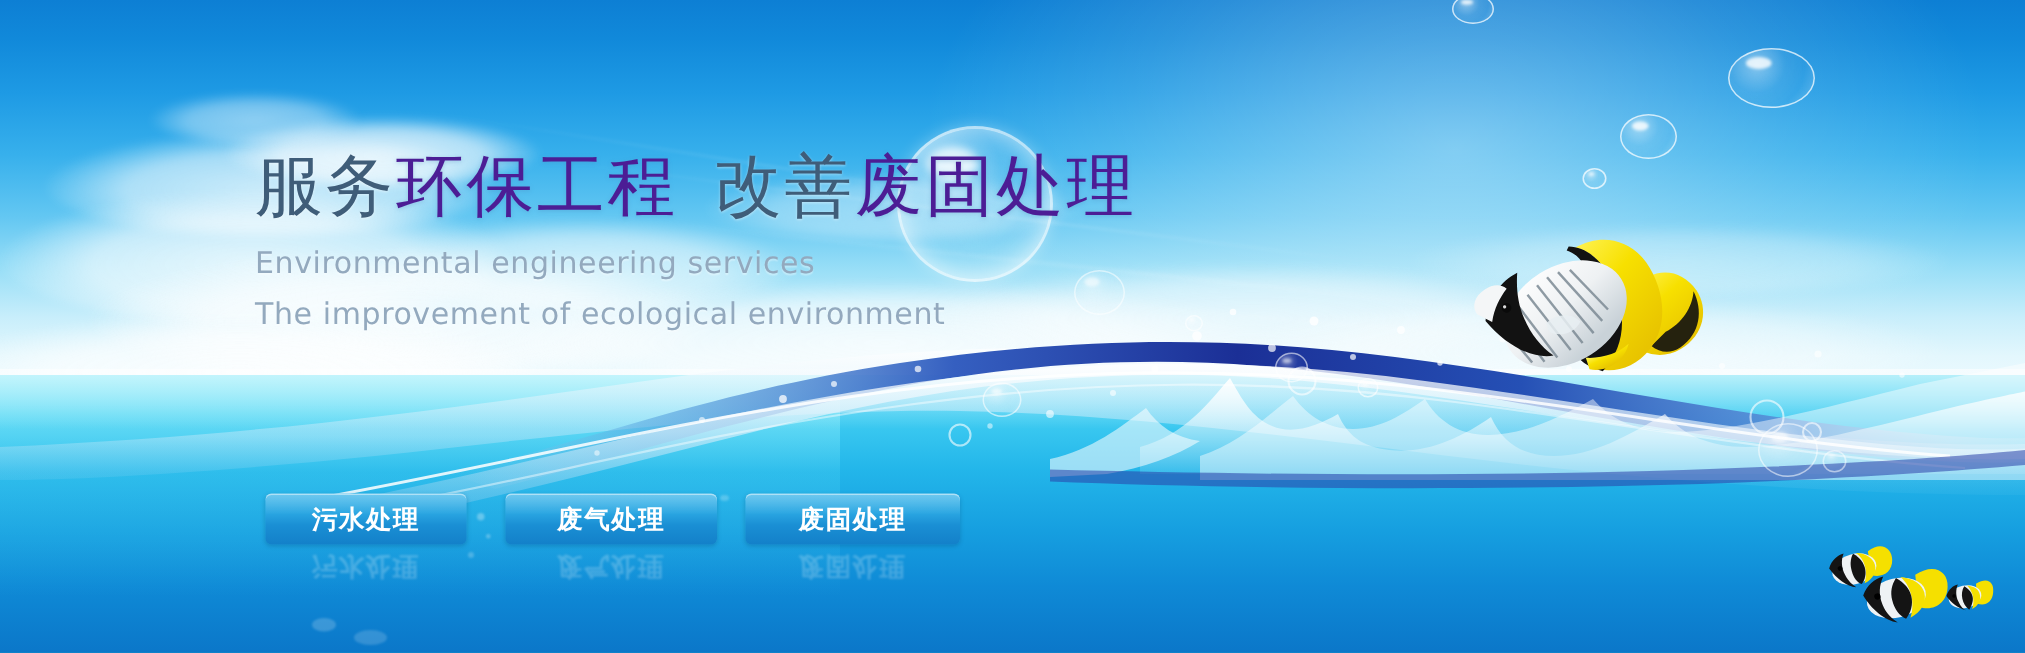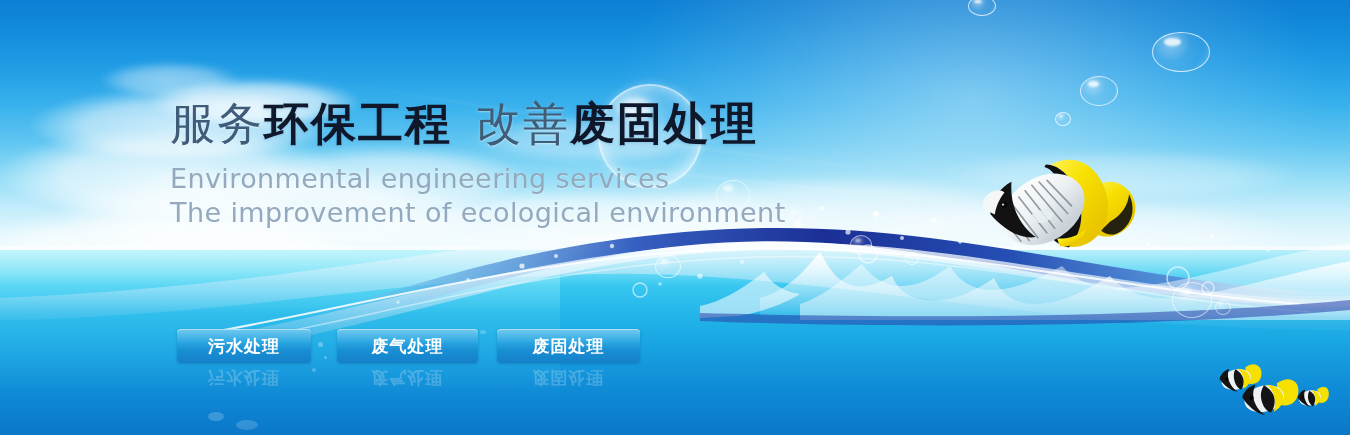--- a/index.html
+++ b/index.html
@@ -55,27 +55,27 @@
   .c12{left:940px;top:150px;width:360px;height:46px;opacity:.30;}
 
   
   .headline{
     position:absolute;left:170px;top:98px;
     font-family:"DejaVu Sans","Liberation Sans",sans-serif;
     font-size:45px;line-height:52px;font-weight:400;letter-spacing:2px;
     white-space:nowrap;
   }
   .headline .dark{color:#3f5d79;text-shadow:0 1px 2px rgba(255,255,255,.45);font-family:Liberation Mono, monospace;}
-  .headline .light{color:#0f172a;text-shadow:0 1px 3px rgba(80,140,190,.35);font-weight:bold;}
+  .headline .light{color:#4c1d95;text-shadow:0 1px 3px rgba(80,140,190,.35);}
   .headline .gap{display:inline-block;width:24px;}
 
   .sub{
     position:absolute;left:170px;
     font-family:"DejaVu Sans","Liberation Sans",sans-serif;
-    font-size:27px;letter-spacing:.4px;color:#93a9be;white-space:nowrap;
+    font-size:20px;letter-spacing:.4px;color:#93a9be;white-space:nowrap;
     text-shadow:0 1px 1px rgba(255,255,255,.35);
   }
   .sub1{top:163px;}
   .sub2{top:197px;text-align:center;}
 
   
   .bigbubble{
     position:absolute;left:598px;top:84px;width:104px;height:104px;border-radius:50%;
     background:radial-gradient(circle at 34% 28%,rgba(255,255,255,.55) 0%,rgba(255,255,255,.12) 34%,rgba(255,255,255,.04) 58%,rgba(255,255,255,.10) 78%,rgba(255,255,255,.55) 96%,rgba(255,255,255,.15) 100%);
     box-shadow:inset 0 0 16px rgba(255,255,255,.65), 0 0 10px rgba(255,255,255,.30);

